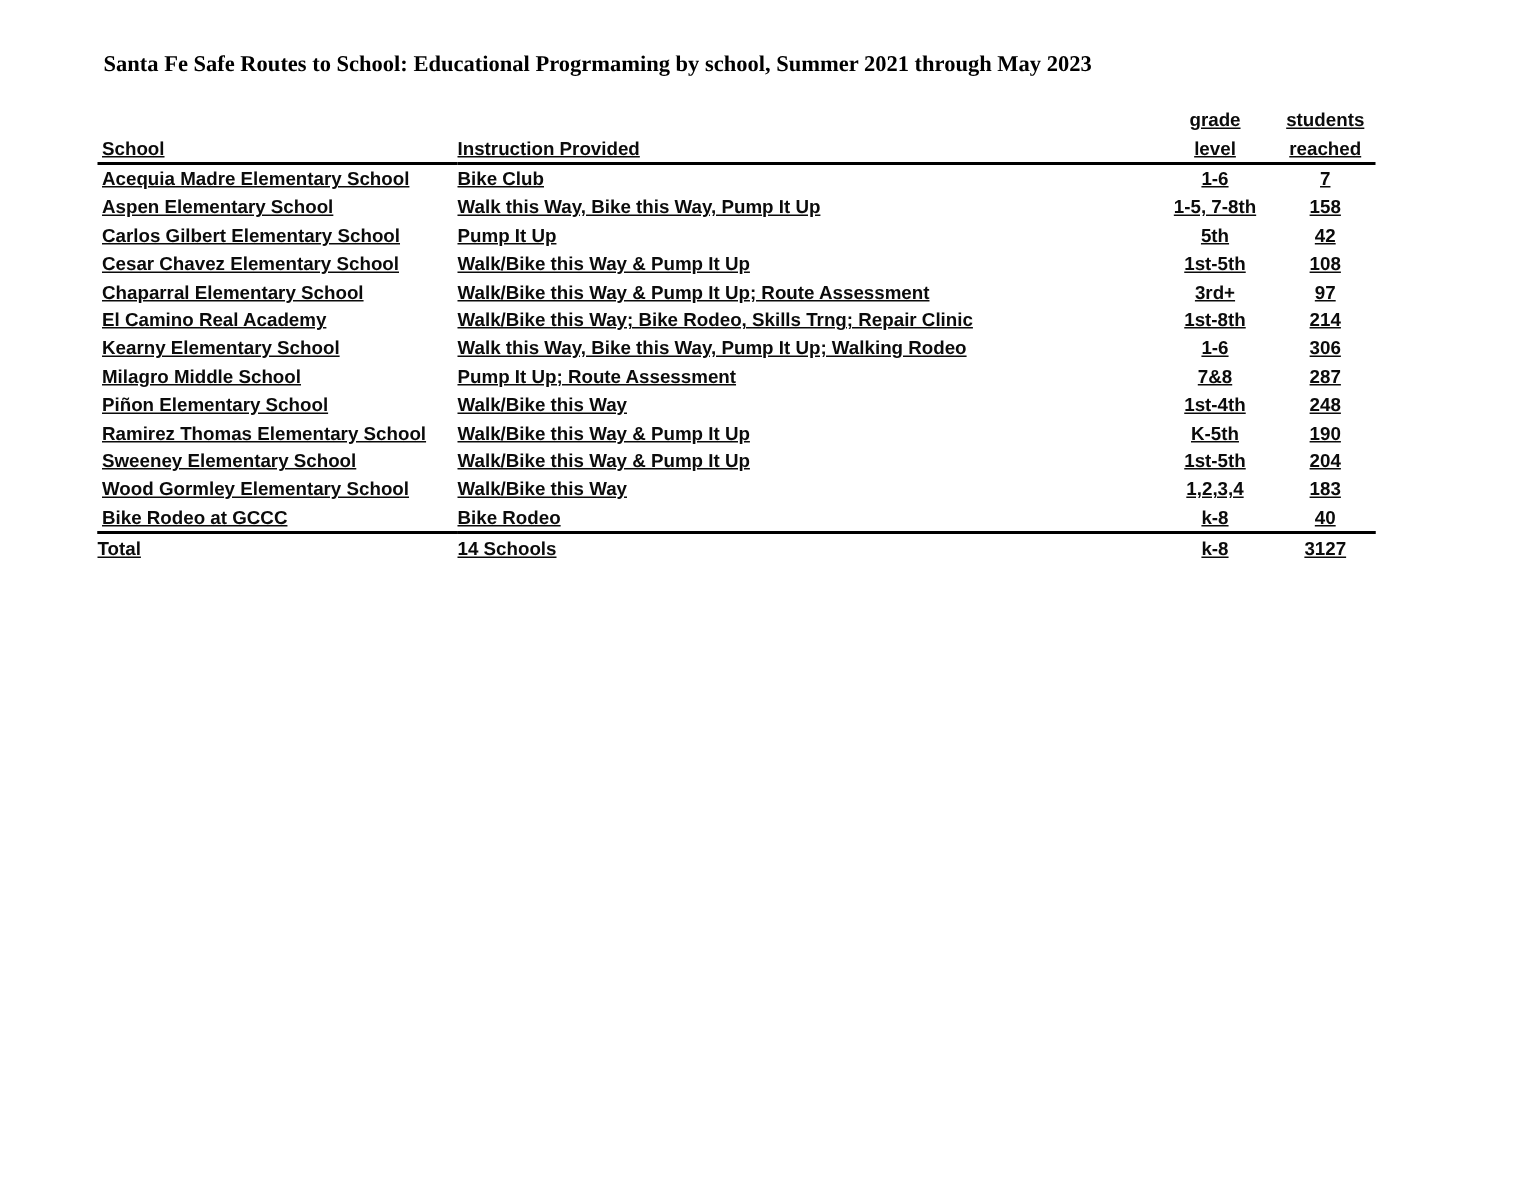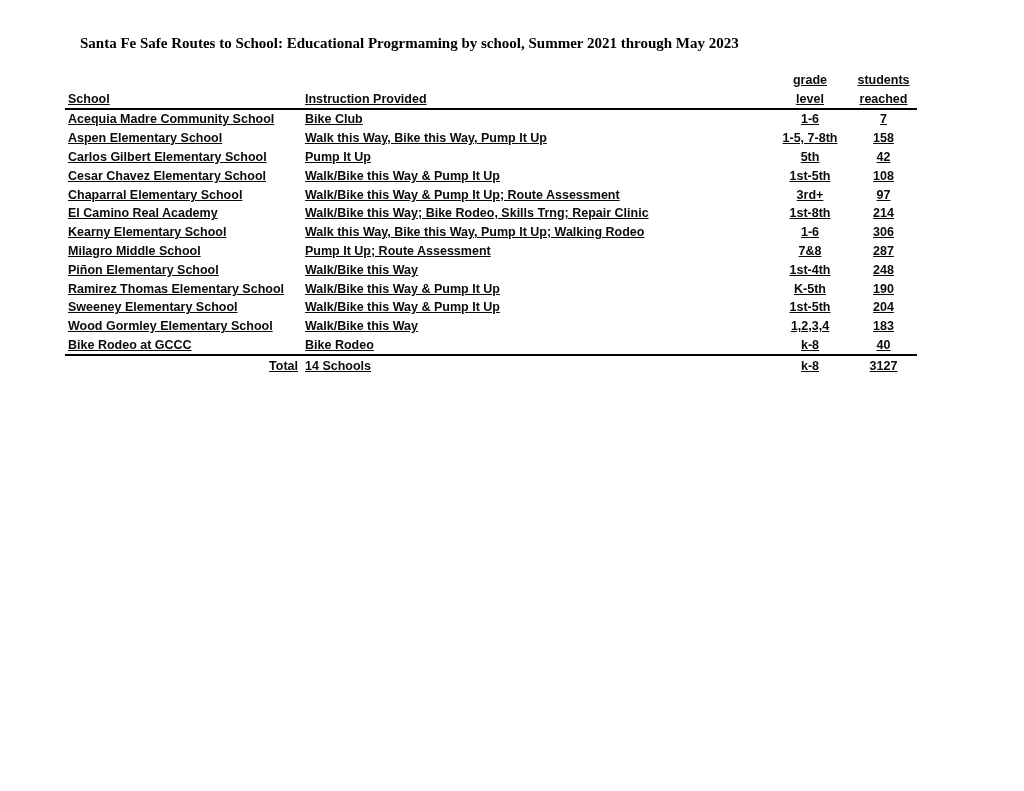--- a/index.html
+++ b/index.html
@@ -19,21 +19,20 @@
   .doc-title {
     position: absolute;
     left: 69px;
     top: 34px;
     font-family: "Liberation Serif", serif;
     font-weight: bold;
     font-size: 15px;
     line-height: 18px;
     white-space: nowrap;
     color: #000000;
-    margin-left: 11px;
   }
   table.doc-table {
     position: absolute;
     left: 65px;
     top: 69px;
     width: 852px;
     border-collapse: collapse;
     table-layout: fixed;
     font-family: "Liberation Sans", sans-serif;
     font-size: 12.5px;
@@ -56,21 +55,21 @@
   }
   thead tr.hdr-top th { height: 18px; vertical-align: bottom; }
   thead tr.hdr-bottom th {
     height: 19px;
     vertical-align: bottom;
     border-bottom: 2.5px solid #000000;
     padding-bottom: 2px;
   }
   .al { text-align: left; }
   .ac { text-align: center; }
-  .ar { text-align: right; margin-top: 46px; }
+  .ar { text-align: left; margin-top: 46px; }
   .pad-l { padding-left: 3px; }
 
   tbody td { height: 18.8px; }
   tbody tr.last-data td { border-bottom: 2.5px solid #000000; }
   tfoot td { height: 19px; vertical-align: middle; }
   td.total-label { padding-right: 7px; }
 </style>
 </head>
 <body>
 
@@ -94,21 +93,21 @@
       </tr>
       <tr class="hdr-bottom">
         <th class="al pad-l">School</th>
         <th class="al">Instruction Provided</th>
         <th class="ac">level</th>
         <th class="ac">reached</th>
       </tr>
     </thead>
     <tbody>
       <tr>
-        <td class="al pad-l">Acequia Madre Community School</td>
+        <td class="al pad-l">Acequia Madre Elementary School</td>
         <td class="al">Bike Club</td>
         <td class="ac">1-6</td>
         <td class="ac">7</td>
       </tr>
       <tr>
         <td class="al pad-l">Aspen Elementary School</td>
         <td class="al">Walk this Way, Bike this Way, Pump It Up</td>
         <td class="ac">1-5, 7-8th</td>
         <td class="ac">158</td>
       </tr>

